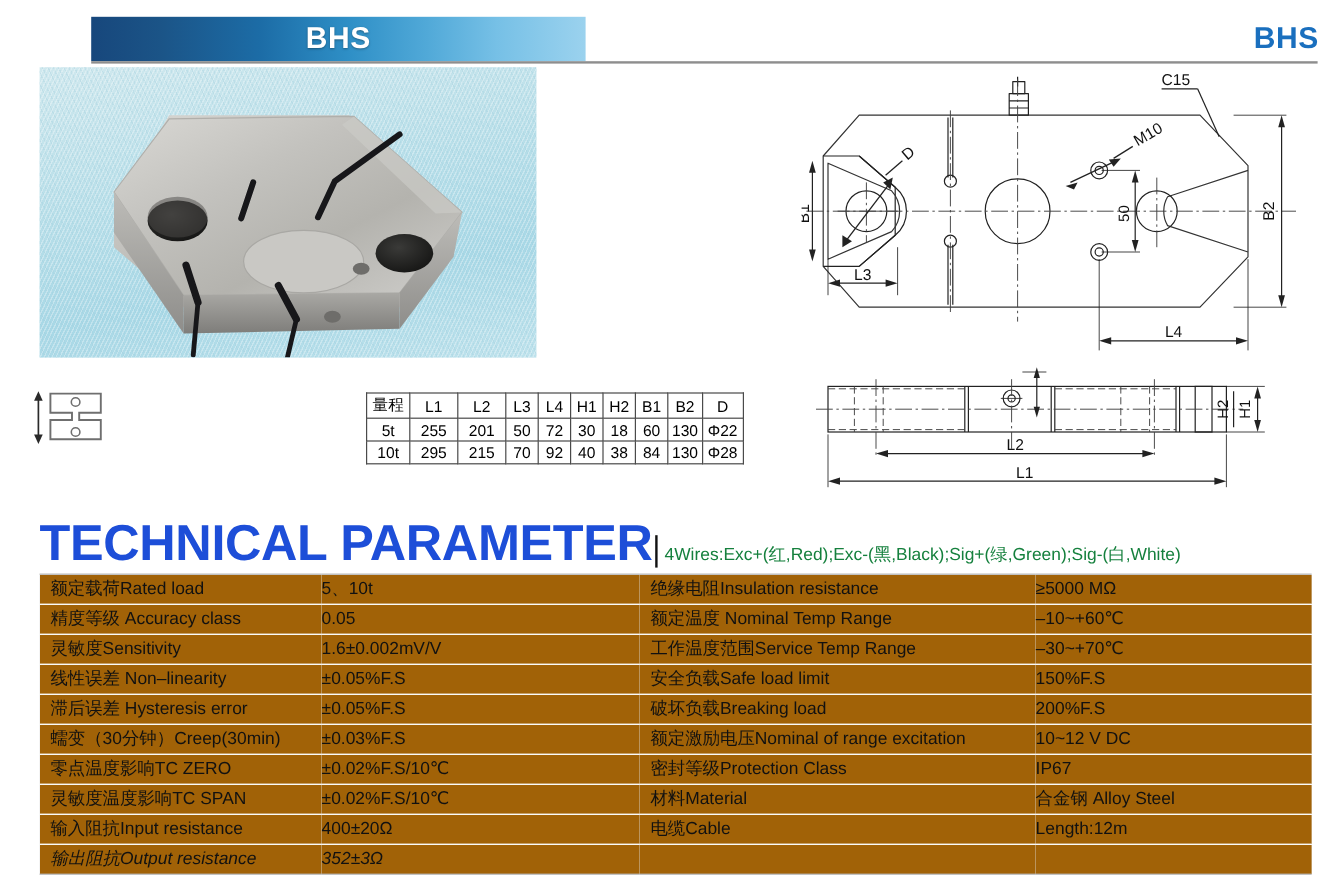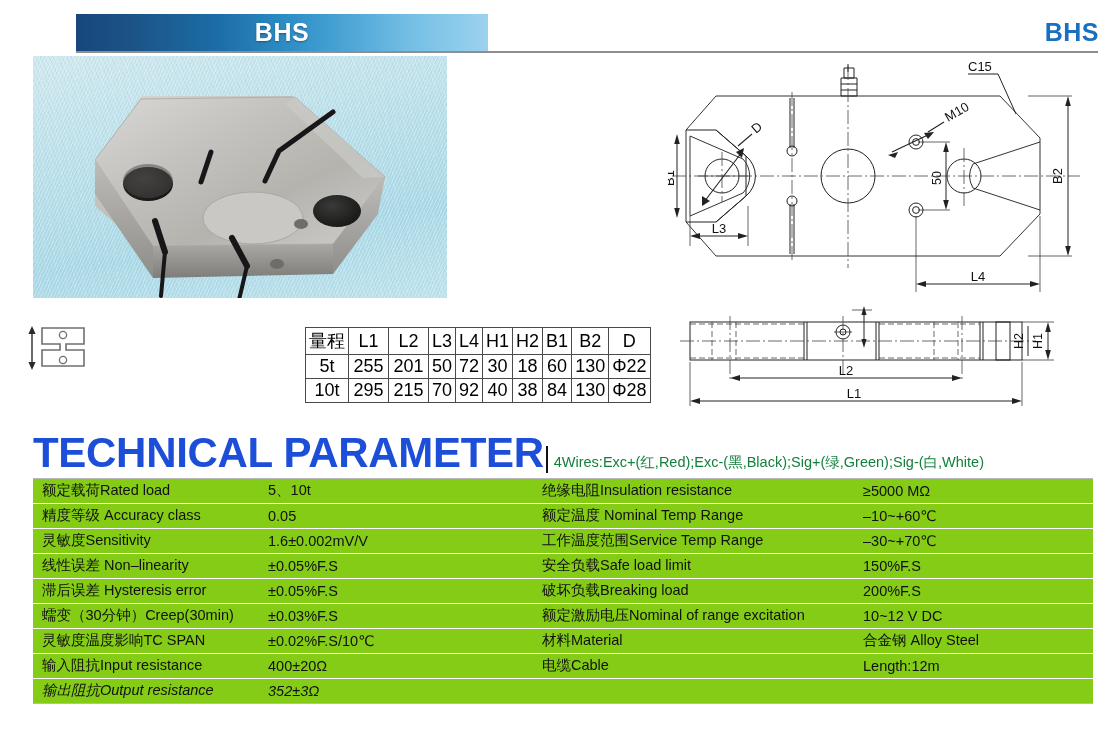--- a/index.html
+++ b/index.html
@@ -65,21 +65,21 @@
     position: absolute;
     left: 22px; top: 320px;
     width: 76px; height: 72px;
   }
 
   
   #dimension-table {
     position: absolute;
     left: 305px; top: 327px;
     border-collapse: collapse;
-    font-size: 18px;
+    font-size: 13px;
     color: #000;
   }
   #dimension-table td, #dimension-table th {
     border: 1px solid #4a4a4a;
     text-align: center;
     font-weight: normal;
     padding: 1px 3px;
     height: 19px;
     background: #fff;
   }
@@ -126,21 +126,21 @@
   
   #param-table {
     position: absolute;
     left: 33px; top: 478px;
     width: 1060px;
     border-collapse: collapse;
     background: #e3e3e3;
     font-size: 14.5px;
     table-layout: fixed;
   }
-  #param-table tr { background: #84cc16; }
+  #param-table tr { background: #a16207; }
   #param-table td {
     border-top: 1.6px solid #ffffff;
     border-bottom: 1.6px solid #ffffff;
     padding: 2px 0 3px 0;
     height: 25px;
     vertical-align: middle;
     color: #111;
     white-space: nowrap;
     overflow: hidden;
   }
@@ -510,20 +510,26 @@
         <td class="pt-label-r">破坏负载Breaking load</td>
         <td class="pt-value-r">200%F.S</td>
       </tr>
       <tr>
         <td class="pt-label-l">蠕变（30分钟）Creep(30min)</td>
         <td class="pt-value-l">±0.03%F.S</td>
         <td class="pt-label-r">额定激励电压Nominal of range excitation</td>
         <td class="pt-value-r">10~12 V DC</td>
       </tr>
       <tr>
+        <td class="pt-label-l">零点温度影响TC ZERO</td>
+        <td class="pt-value-l">±0.02%F.S/10℃</td>
+        <td class="pt-label-r">密封等级Protection Class</td>
+        <td class="pt-value-r">IP67</td>
+      </tr>
+      <tr>
         <td class="pt-label-l">灵敏度温度影响TC SPAN</td>
         <td class="pt-value-l">±0.02%F.S/10℃</td>
         <td class="pt-label-r">材料Material</td>
         <td class="pt-value-r">合金钢 Alloy Steel</td>
       </tr>
       <tr>
         <td class="pt-label-l">输入阻抗Input resistance</td>
         <td class="pt-value-l">400±20Ω</td>
         <td class="pt-label-r">电缆Cable</td>
         <td class="pt-value-r">Length:12m</td>

